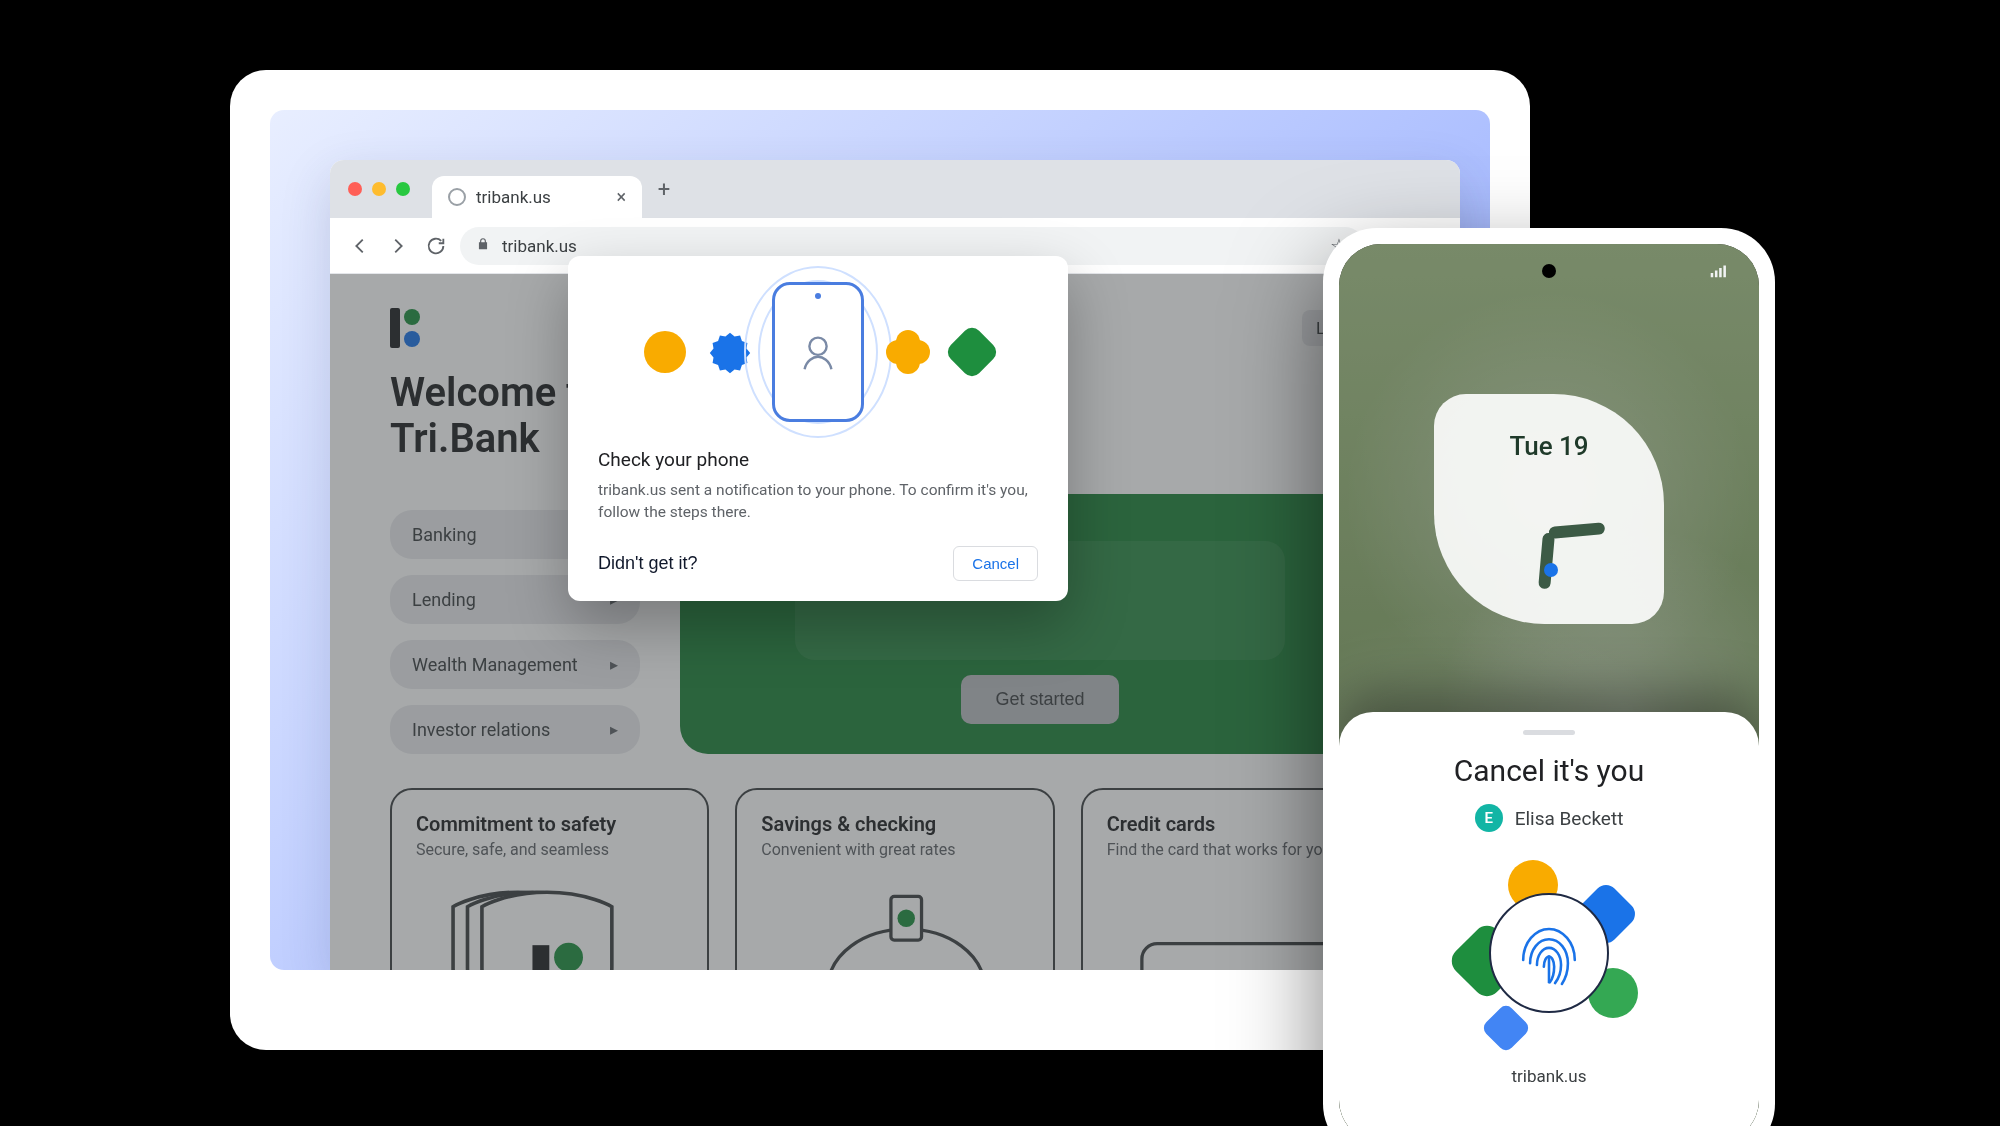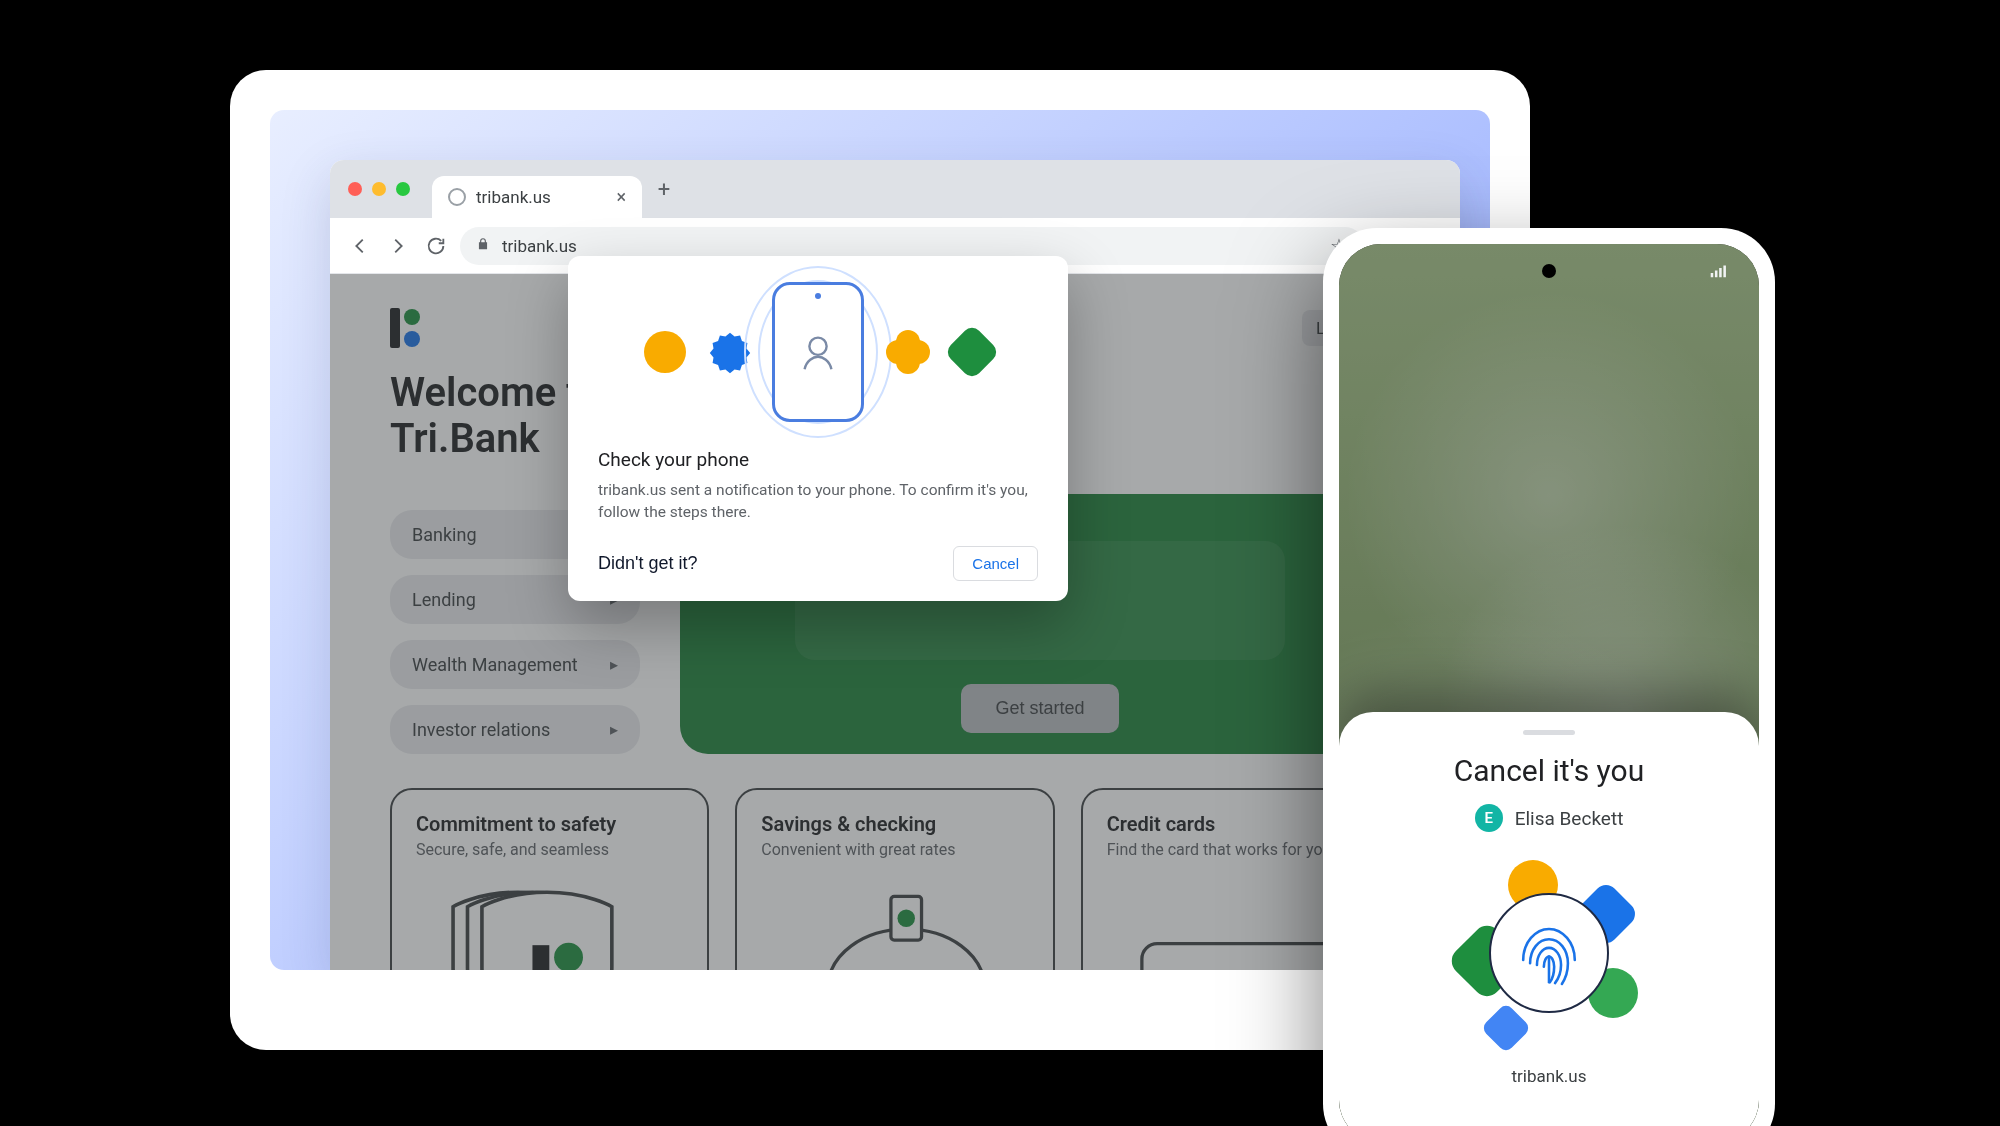--- a/index.html
+++ b/index.html
@@ -83,21 +83,21 @@
   .site-cols { display:flex; gap: 40px; margin-top: 32px; align-items: flex-end; }
   .nav-col { display:flex; flex-direction:column; gap:16px; width: 250px; }
   .nav-pill {
     background:#e9eaed; border-radius: 22px; padding: 14px 22px; color:#3c4043; font-size:18px;
     display:flex; align-items:center; justify-content:space-between;
   }
   .nav-pill .chev { font-size:16px; color:#5f6368; }
 
   .hero {
     flex:1; background:#1e8139; border-radius: 28px; min-height: 260px;
-    display:flex; align-items:flex-end; justify-content:center; padding-bottom: 21px;
+    display:flex; align-items:flex-end; justify-content:center; padding-bottom: 30px;
     position:relative; overflow:hidden;
   }
   .hero::before{ content:""; position:absolute; left:16%; top:18%; width:68%; height:46%;
     background: rgba(255,255,255,.08); border-radius: 20px; }
   .cta {
     background:#b9bcc0; color:#3c4043; border:none; padding: 14px 34px; border-radius: 10px; font-size:18px;
   }
 
   .cards-row { display:flex; gap: 26px; margin-top: 34px; }
   .card {
@@ -425,20 +425,28 @@
     <div class="phone-screen">
       <div class="lock-bg"></div>
       <div class="dim2"></div>
       <span class="punch"></span>
       <span class="status">
         <svg viewBox="0 0 26 18">
             <path d="M2 14h3V9H2zM7 14h3V6H7zM12 14h3V3h-3zM17 14h3V0h-3z"></path>
           </svg>
       </span>
 
+      <div class="clock-card">
+        <div class="clock-date">Tue 19</div>
+        <div class="clock-hands">
+          <span class="hand h1"></span>
+            <span class="hand h2"></span>
+          <span class="clock-dot"></span>
+        </div>
+      </div>
 
       <div class="sheet">
         <div class="grabber"></div>
         <h2>Cancel it's you</h2>
         <div class="acct">
           <span class="av">E</span>
           <span class="nm">Elisa Beckett</span>
         </div>
         <div class="fp-wrap">
           <span class="fp-shape fp-s1"></span>

